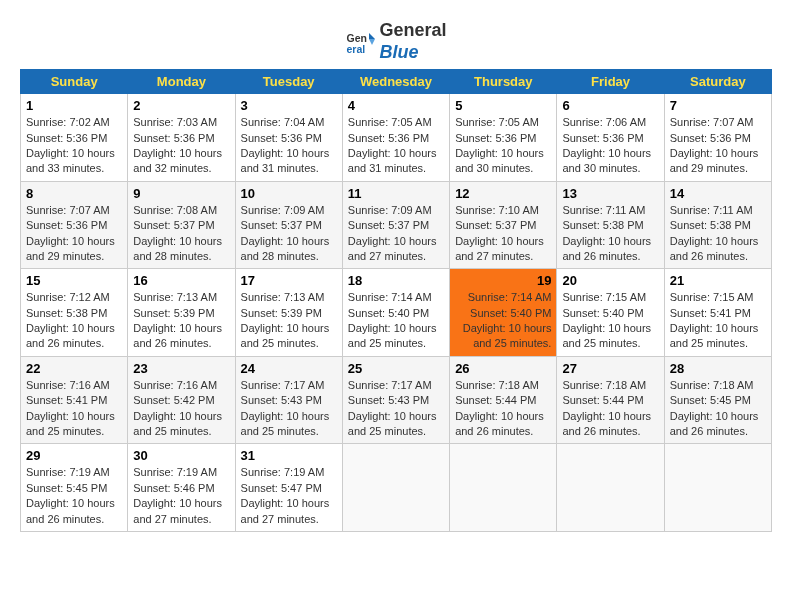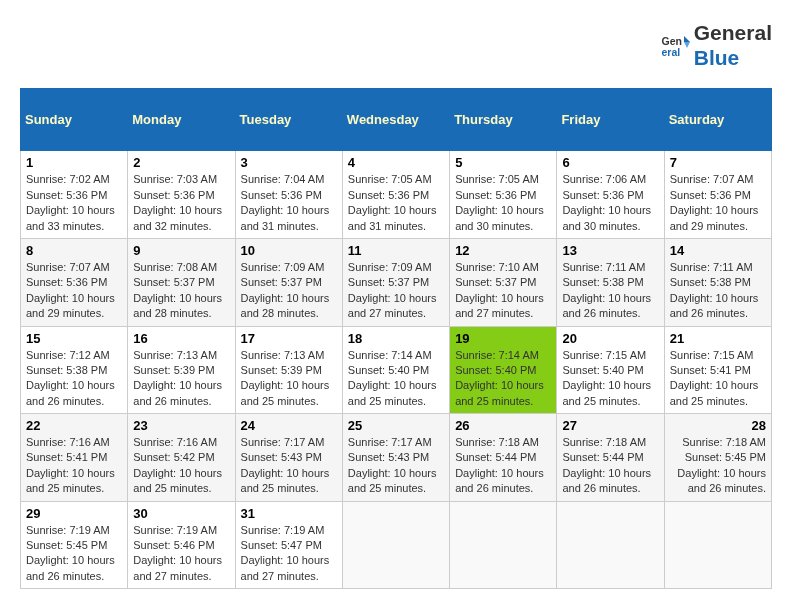--- a/index.html
+++ b/index.html
@@ -5,36 +5,37 @@
     * { box-sizing: border-box; margin: 0; padding: 0; }
     body {
       font-family: Arial, sans-serif;
       background: #fff;
       width: 792px;
       min-height: 612px;
       padding: 20px;
     }
     .header {
       display: flex;
-      justify-content: flex-end;
+      justify-content: center;
       align-items: flex-start;
-      margin-bottom: 18px;
+      margin-bottom: 6px;
     }
     .logo {
       display: flex;
       align-items: center;
     }
     .logo-text {
-      font-size: 21px;
+      font-size: 18px;
       font-weight: bold;
       color: #333;
       line-height: 1.2;
     }
     .logo-text span {
       color: #1a6bb5;
+      font-style: italic;
     }
     .logo-icon {
       width: 30px;
       height: 30px;
       margin-right: 4px;
     }
     .title-section {
       text-align: right;
     }
     .month-title {
@@ -46,23 +47,23 @@
       font-size: 16px;
       color: #555;
     }
     .calendar {
       width: 100%;
       border-collapse: collapse;
       font-size: 11px;
     }
     .calendar th {
       background-color: #1a6bb5;
-      color: #fef9c3;
-      padding: 23px 4px;
-      text-align: left;
+      color: #fde047;
+      padding: 4px 4px;
+      text-align: center;
       font-size: 13px;
       border: 1px solid #1a6bb5;
     }
     .calendar td {
       border: 1px solid #ccc;
       padding: 4px 5px;
       vertical-align: top;
       width: calc(100% / 7);
       background: #fff;
     }
@@ -266,21 +267,21 @@
         </div>
       </td>
         <td style="background: rgb(255, 255, 255);">
         <span class="day-num">18</span>
         <div class="day-info">
           Sunrise: 7:14 AM<br>
           Sunset: 5:40 PM<br>
           Daylight: 10 hours and 25 minutes.
         </div>
       </td>
-        <td style="background: #84cc16;">
+        <td style="background: #f97316; text-align: right;">
         <span class="day-num">19</span>
         <div class="day-info">
           Sunrise: 7:14 AM<br>
           Sunset: 5:40 PM<br>
           Daylight: 10 hours and 25 minutes.
         </div>
       </td>
         <td style="background: rgb(255, 255, 255);">
         <span class="day-num">20</span>
         <div class="day-info">
@@ -340,21 +341,21 @@
         </div>
       </td>
         <td style="background: rgb(245, 245, 245);">
         <span class="day-num">27</span>
         <div class="day-info">
           Sunrise: 7:18 AM<br>
           Sunset: 5:44 PM<br>
           Daylight: 10 hours and 26 minutes.
         </div>
       </td>
-        <td style="background: rgb(245, 245, 245); text-align: right;">
+        <td style="background: rgb(245, 245, 245);">
         <span class="day-num">28</span>
         <div class="day-info">
           Sunrise: 7:18 AM<br>
           Sunset: 5:45 PM<br>
           Daylight: 10 hours and 26 minutes.
         </div>
       </td>
       </tr>
       <tr>
         <td style="background: rgb(255, 255, 255);">

